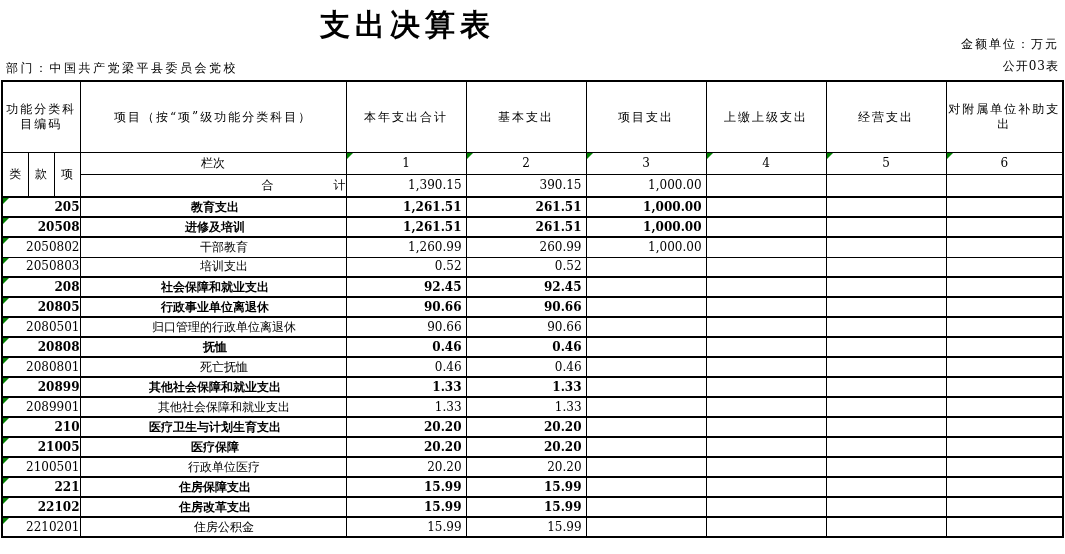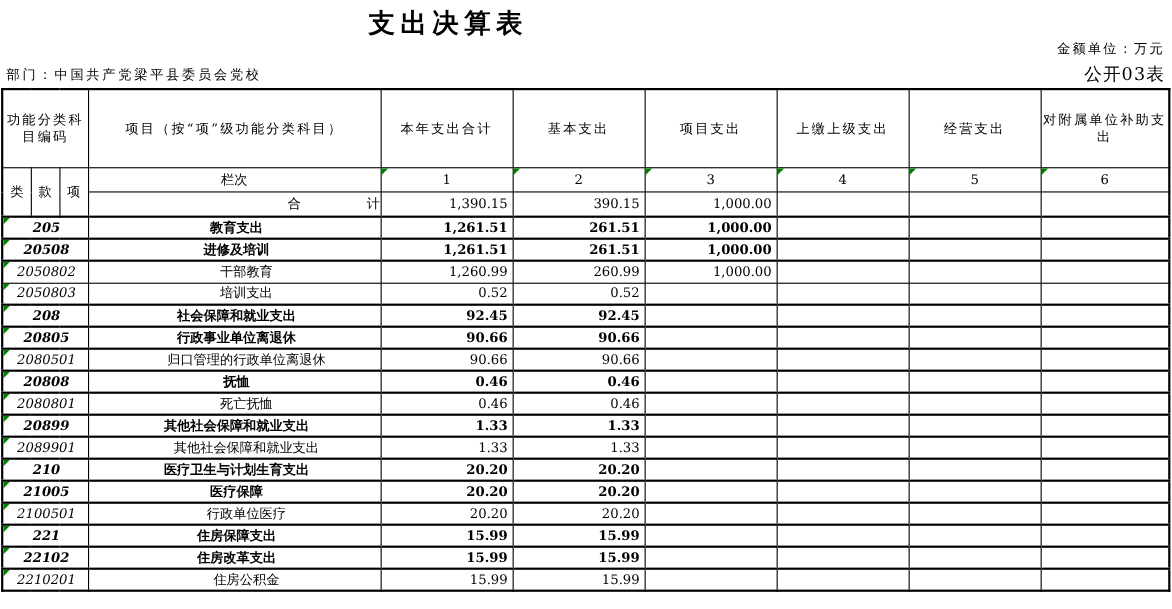--- a/index.html
+++ b/index.html
@@ -1,38 +1,38 @@
 <!DOCTYPE html>
 <html><head>
 <meta charset="utf-8">
 <style>
   html,body{margin:0;padding:0;background:#fff;}
   body{width:1065px;height:554px;font-family:"DejaVu Serif", serif;color:#000;}
   .page{position:relative;width:1065px;height:554px;overflow:hidden;background:#fff;}
 
   .title{position:absolute;top:5px;left:75px;width:665px;text-align:center;
-         font-size:24px;font-weight:bold;letter-spacing:5px;}
+         font-size:30px;font-weight:bold;letter-spacing:5px;}
 
   .unit-line{position:absolute;top:36px;right:6px;font-size:12px;letter-spacing:2px;}
   .dept-line{position:absolute;top:60px;left:6px;font-size:12px;letter-spacing:2.5px;}
-  .sheet-no{position:absolute;top:58px;right:6px;font-size:16px;letter-spacing:1px;}
+  .sheet-no{position:absolute;top:58px;right:6px;font-size:12px;letter-spacing:1px;}
 
   table{position:absolute;top:80px;left:1px;width:1063px;
         border-collapse:collapse;table-layout:fixed;border:2px solid #000;}
   th,td{border:1px solid #000;font-size:12px;font-weight:normal;padding:0;
         overflow:hidden;vertical-align:middle;line-height:1.25;}
   th.main-h{height:70px;letter-spacing:2px;text-align:center;}
   .sub-row td, .sub-row th{height:21px;}
   tbody tr{height:20px;}
 
   .center{text-align:center;}
   .num{text-align:right;padding-right:4px;font-family:"DejaVu Serif", serif;}
   .name-cell{text-align:center;padding-left:4px;font-family:Liberation Serif, serif;}
   .name-cell.indent{padding-left:22px;margin-left:32px;}
-  .code-cell{text-align:center;padding-left:2px;position:relative;font-style:italic;}
+  .code-cell{text-align:right;padding-left:2px;position:relative;}
   .colnum-cell{position:relative;text-align:center;}
   .total-label{text-align:right;white-space:pre;}
 
   .bold-row td{font-weight:bold;border-top:2px solid #000;border-bottom:2px solid #000;}
 
   .tri{position:absolute;top:0;left:0;width:0;height:0;
        border-top:6px solid #008000;border-right:6px solid transparent;}
 
   .note-line{position:absolute;top:538px;left:4px;font-size:12px;letter-spacing:0.5px;}
 </style>

